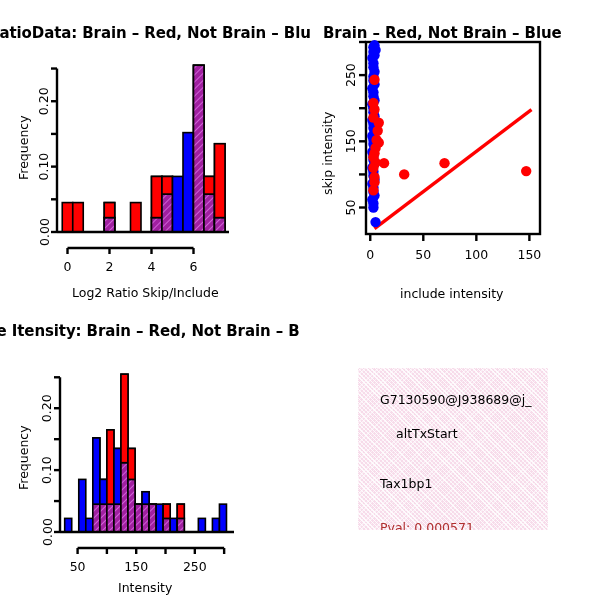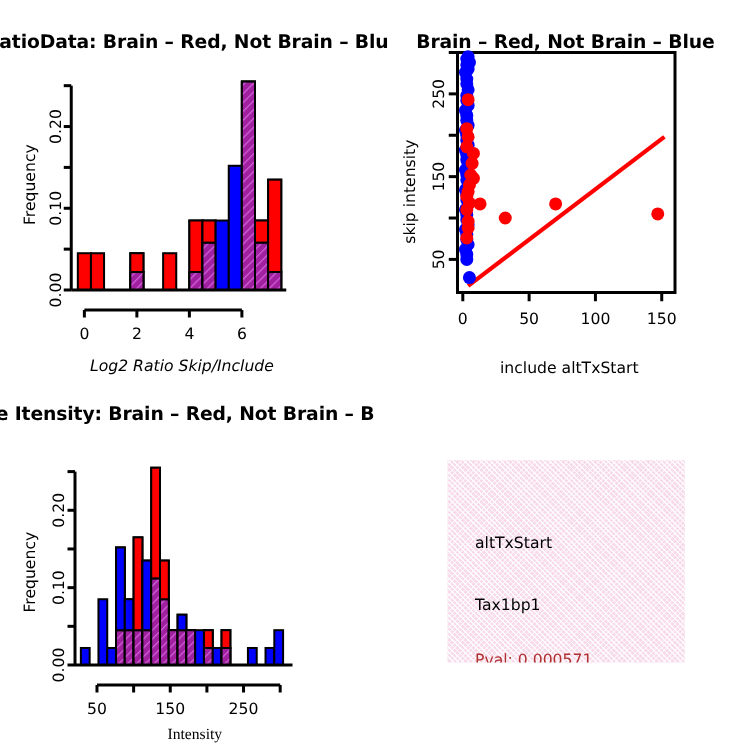--- a/index.html
+++ b/index.html
@@ -68,21 +68,21 @@
 </style>
 </head>
 <body>
 
 <div class="panel">
 
   <div class="panel-title" style="left:-12px; top:24px;">RatioData: Brain – Red, Not Brain – Blu</div>
 
   <div class="axis-title vertical" style="left:16px; top:180px;">Frequency</div>
 
-  <div class="axis-title" style="left:72px; top:285px;font-style:italic;">Log2 Ratio Skip/Include</div>
+  <div class="axis-title" style="left:72px; top:285px;">Log2 Ratio Skip/Include</div>
 
   <svg id="svg-hist-ratio" class="plotbox" style="left:0px; top:0px;" width="300" height="300">
       <defs>
         <pattern id="svg-hist-ratio-hatch" width="5" height="5" patternUnits="userSpaceOnUse" patternTransform="rotate(45)">
           <rect width="5" height="5" fill="#a020a0"></rect>
           <line x1="0" y1="0" x2="0" y2="5" stroke="#d060d8" stroke-width="2"></line>
         </pattern>
       </defs>
       <g>
         <rect x="62.25" y="202.57692307692307" width="10.5" height="29.423076923076934" fill="#ff0000" stroke="#000" stroke-width="1.6"></rect>
@@ -132,25 +132,25 @@
       <line x1="151.5" y1="248" x2="151.5" y2="254" stroke="#000" stroke-width="2.4"></line>
       <text x="151.5" y="271" font-size="12.5" font-family="&quot;DejaVu Sans&quot;, sans-serif" text-anchor="middle" fill="#000">4</text>
       <line x1="193.5" y1="248" x2="193.5" y2="254" stroke="#000" stroke-width="2.4"></line>
       <text x="193.5" y="271" font-size="12.5" font-family="&quot;DejaVu Sans&quot;, sans-serif" text-anchor="middle" fill="#000">6</text>
       <line x1="57" y1="232" x2="229" y2="232" stroke="#000" stroke-width="2.4"></line>
     </svg>
 </div>
 
 <div class="panel">
 
-  <div class="panel-title" style="left:333px; top:24px;">Brain – Red, Not Brain – Blue</div>
+  <div class="panel-title" style="left:323px; top:24px;">Brain – Red, Not Brain – Blue</div>
 
   <div class="axis-title vertical" style="left:320px; top:195px;">skip intensity</div>
 
-  <div class="axis-title" style="left:400px; top:286px;">include altTxStart</div>
+  <div class="axis-title" style="left:400px; top:286px;">include intensity</div>
 
   <svg id="svg-scatter" class="plotbox" style="left:300px; top:0px;" width="300" height="300">
       <rect x="66" y="42" width="174" height="192" fill="none" stroke="#000" stroke-width="2.4"></rect>
       <line x1="74.48780487804878" y1="228.70344827586206" x2="231.5121951219512" y2="109.53103448275863" stroke="#ff0000" stroke-width="3.4"></line>
       <g>
         <circle cx="74.48780487804878" cy="45.31034482758622" r="5.2" fill="#0000ff"></circle>
         <circle cx="73.42682926829268" cy="47.29655172413794" r="5.2" fill="#0000ff"></circle>
         <circle cx="75.54878048780488" cy="49.944827586206884" r="5.2" fill="#0000ff"></circle>
         <circle cx="73.42682926829268" cy="51.931034482758605" r="5.2" fill="#0000ff"></circle>
         <circle cx="74.48780487804878" cy="55.241379310344826" r="5.2" fill="#0000ff"></circle>
@@ -233,21 +233,21 @@
       <text x="229.390243902439" y="259" font-size="12.5" font-family="&quot;DejaVu Sans&quot;, sans-serif" text-anchor="middle" fill="#000">150</text>
     </svg>
 </div>
 
 <div class="panel">
 
   <div class="panel-title" style="left:-14px; top:322px;">ne Itensity: Brain – Red, Not Brain – B</div>
 
   <div class="axis-title vertical" style="left:16px; top:490px;">Frequency</div>
 
-  <div class="axis-title" style="left:134px; top:580px;font-family:Liberation Serif, serif;">Intensity</div>
+  <div class="axis-title" style="left:118px; top:580px;">Intensity</div>
 
   <svg id="svg-hist-intensity" class="plotbox" style="left:0px; top:300px;" width="300" height="300">
       <defs>
         <pattern id="svg-hist-intensity-hatch" width="5" height="5" patternUnits="userSpaceOnUse" patternTransform="rotate(45)">
           <rect width="5" height="5" fill="#a020a0"></rect>
           <line x1="0" y1="0" x2="0" y2="5" stroke="#d060d8" stroke-width="2"></line>
         </pattern>
       </defs>
       <g>
         <rect x="64.6896551724138" y="218.38490566037737" width="7.034482758620683" height="13.61509433962263" fill="#0000ff" stroke="#000" stroke-width="1.6"></rect>
@@ -319,16 +319,17 @@
       <text x="136.20689655172413" y="271" font-size="12.5" font-family="&quot;DejaVu Sans&quot;, sans-serif" text-anchor="middle" fill="#000">150</text>
       <line x1="165.51724137931035" y1="248" x2="165.51724137931035" y2="254" stroke="#000" stroke-width="2.4"></line>
       <line x1="194.82758620689657" y1="248" x2="194.82758620689657" y2="254" stroke="#000" stroke-width="2.4"></line>
       <text x="194.82758620689657" y="271" font-size="12.5" font-family="&quot;DejaVu Sans&quot;, sans-serif" text-anchor="middle" fill="#000">250</text>
       <line x1="224.13793103448276" y1="248" x2="224.13793103448276" y2="254" stroke="#000" stroke-width="2.4"></line>
       <line x1="60" y1="232" x2="234" y2="232" stroke="#000" stroke-width="2.4"></line>
     </svg>
 </div>
 
 <div id="info-box">
-  <div class="info-line" style="top:58px;">altTxStart</div>
+  <div class="info-line" style="top:24px;">G7130590@J938689@j_</div>
+  <div class="info-line" style="top:58px;margin-left:16px;">altTxStart</div>
   <div class="info-line" style="top:92px;margin-top:16px;">Tax1bp1</div>
   <div class="info-line pval" style="top:152px;">Pval: 0.000571</div>
 </div>
 
 </body></html>

